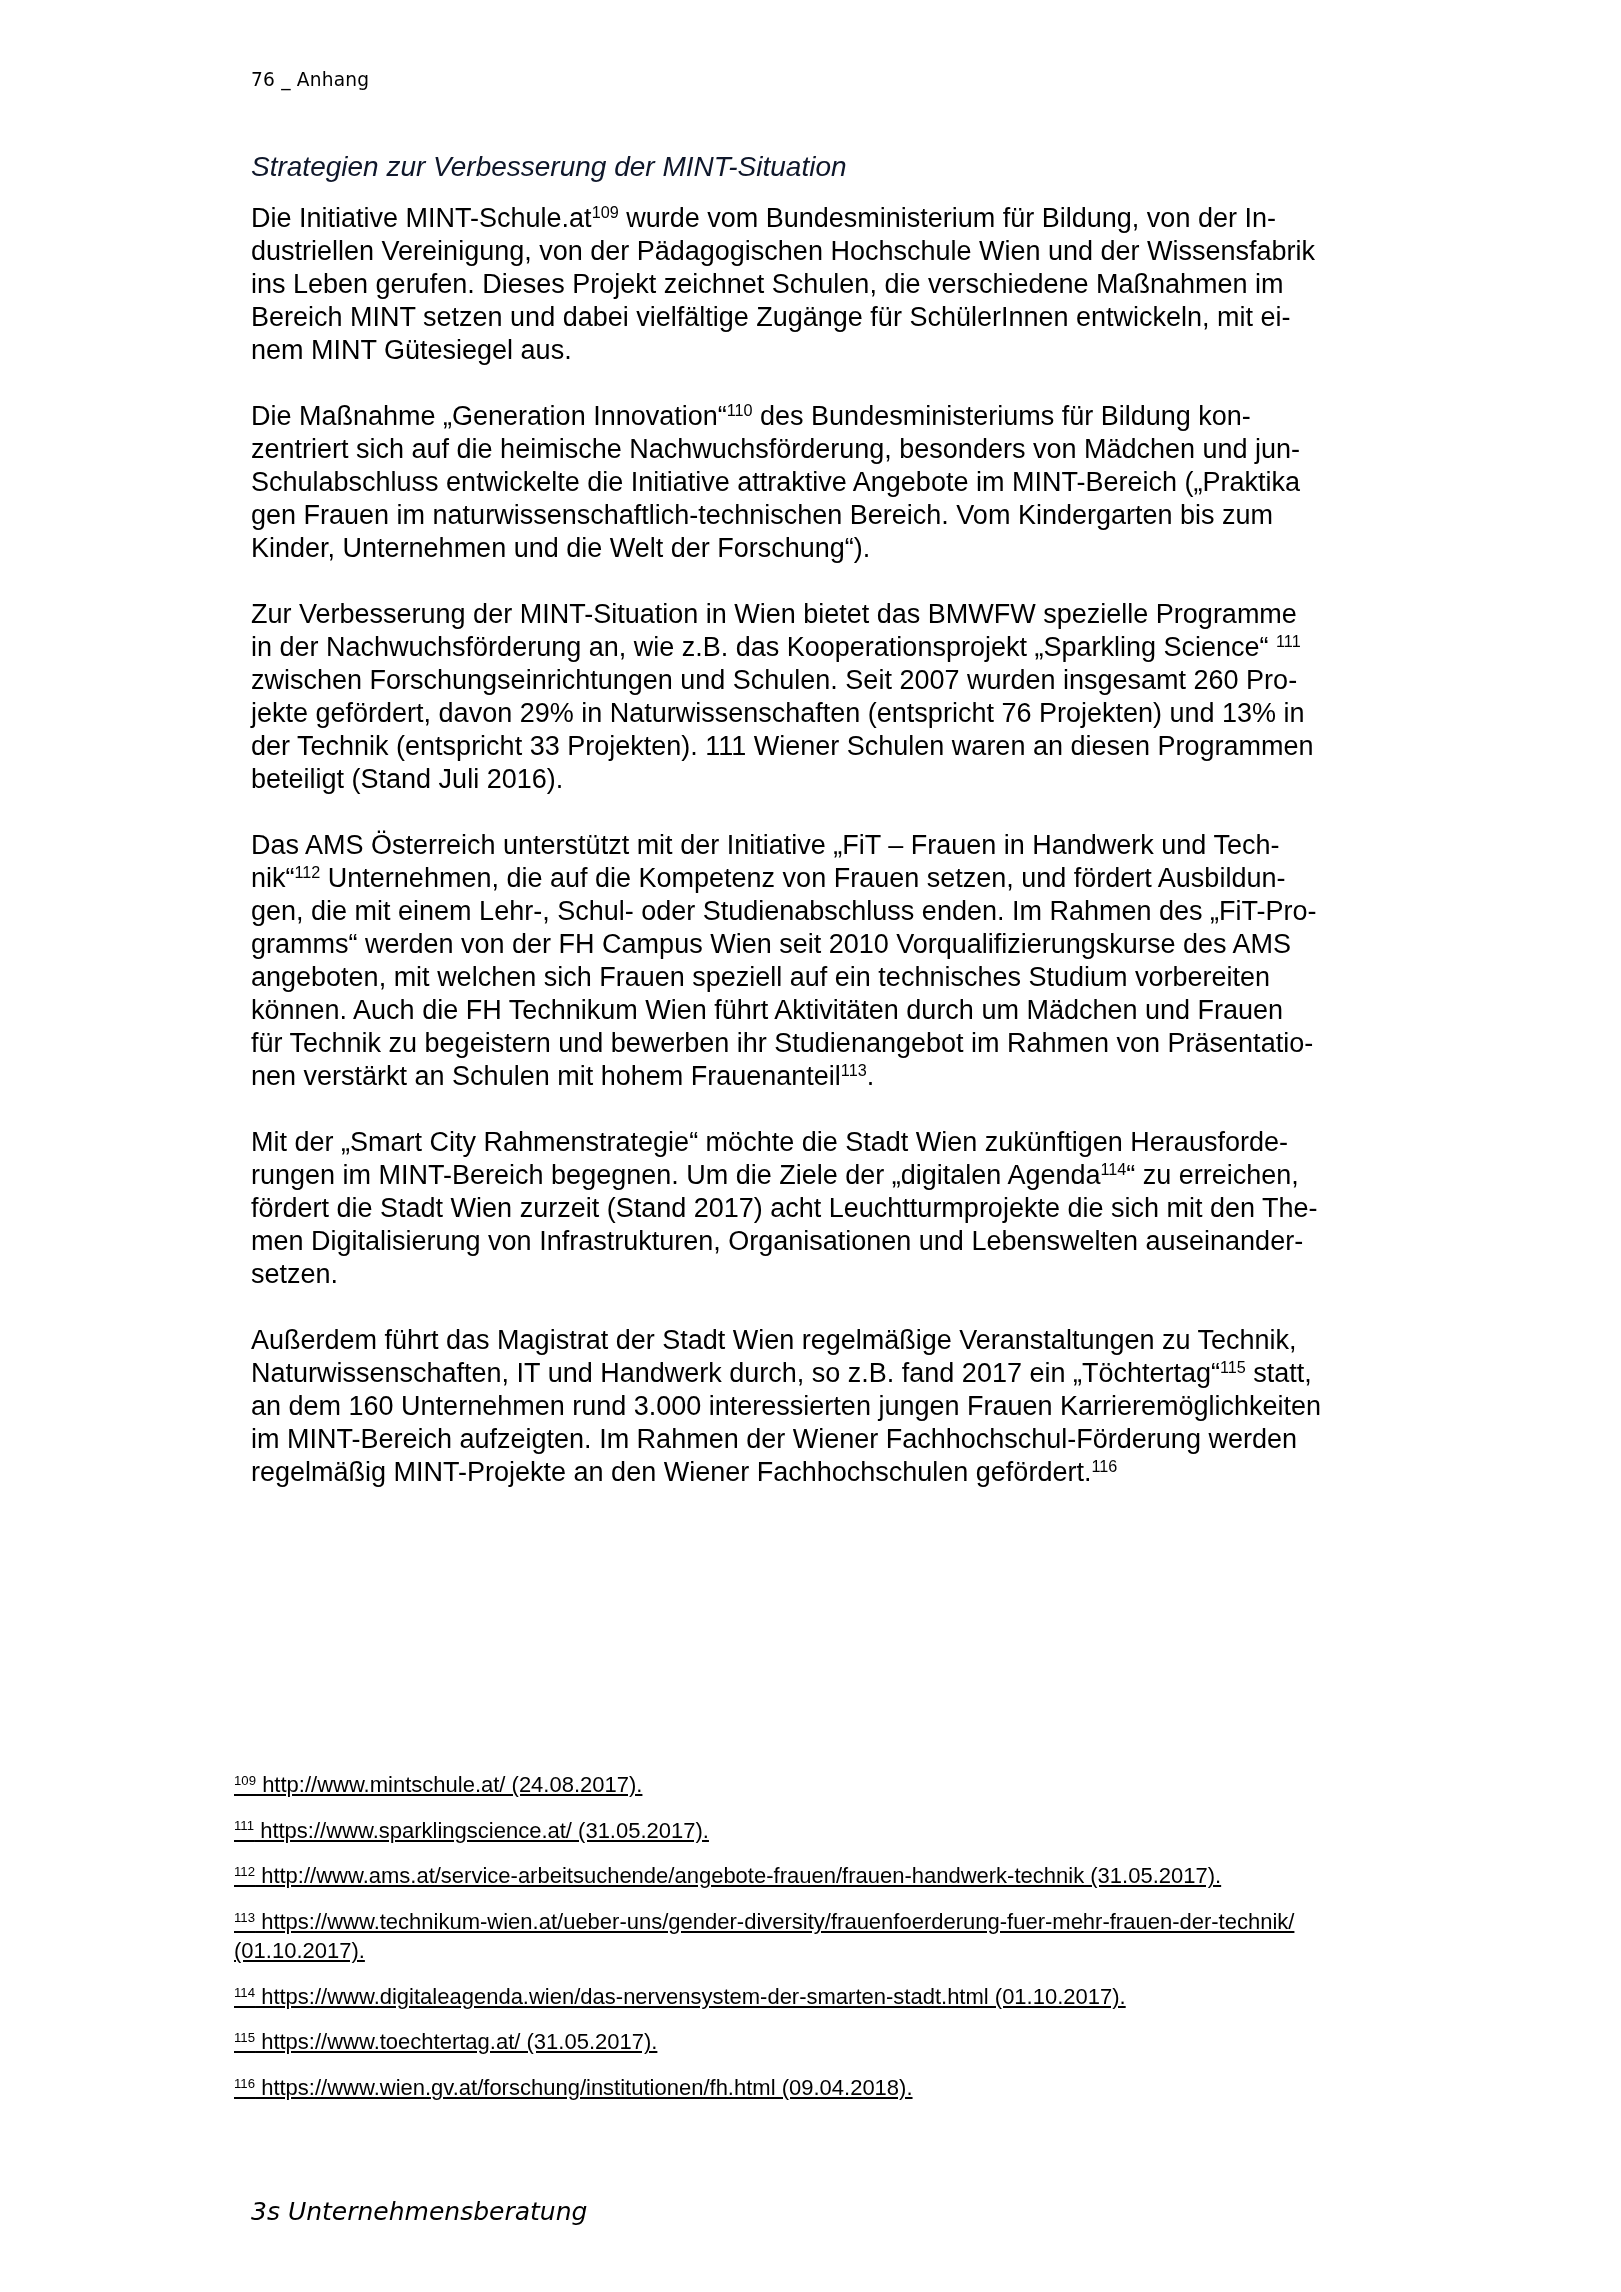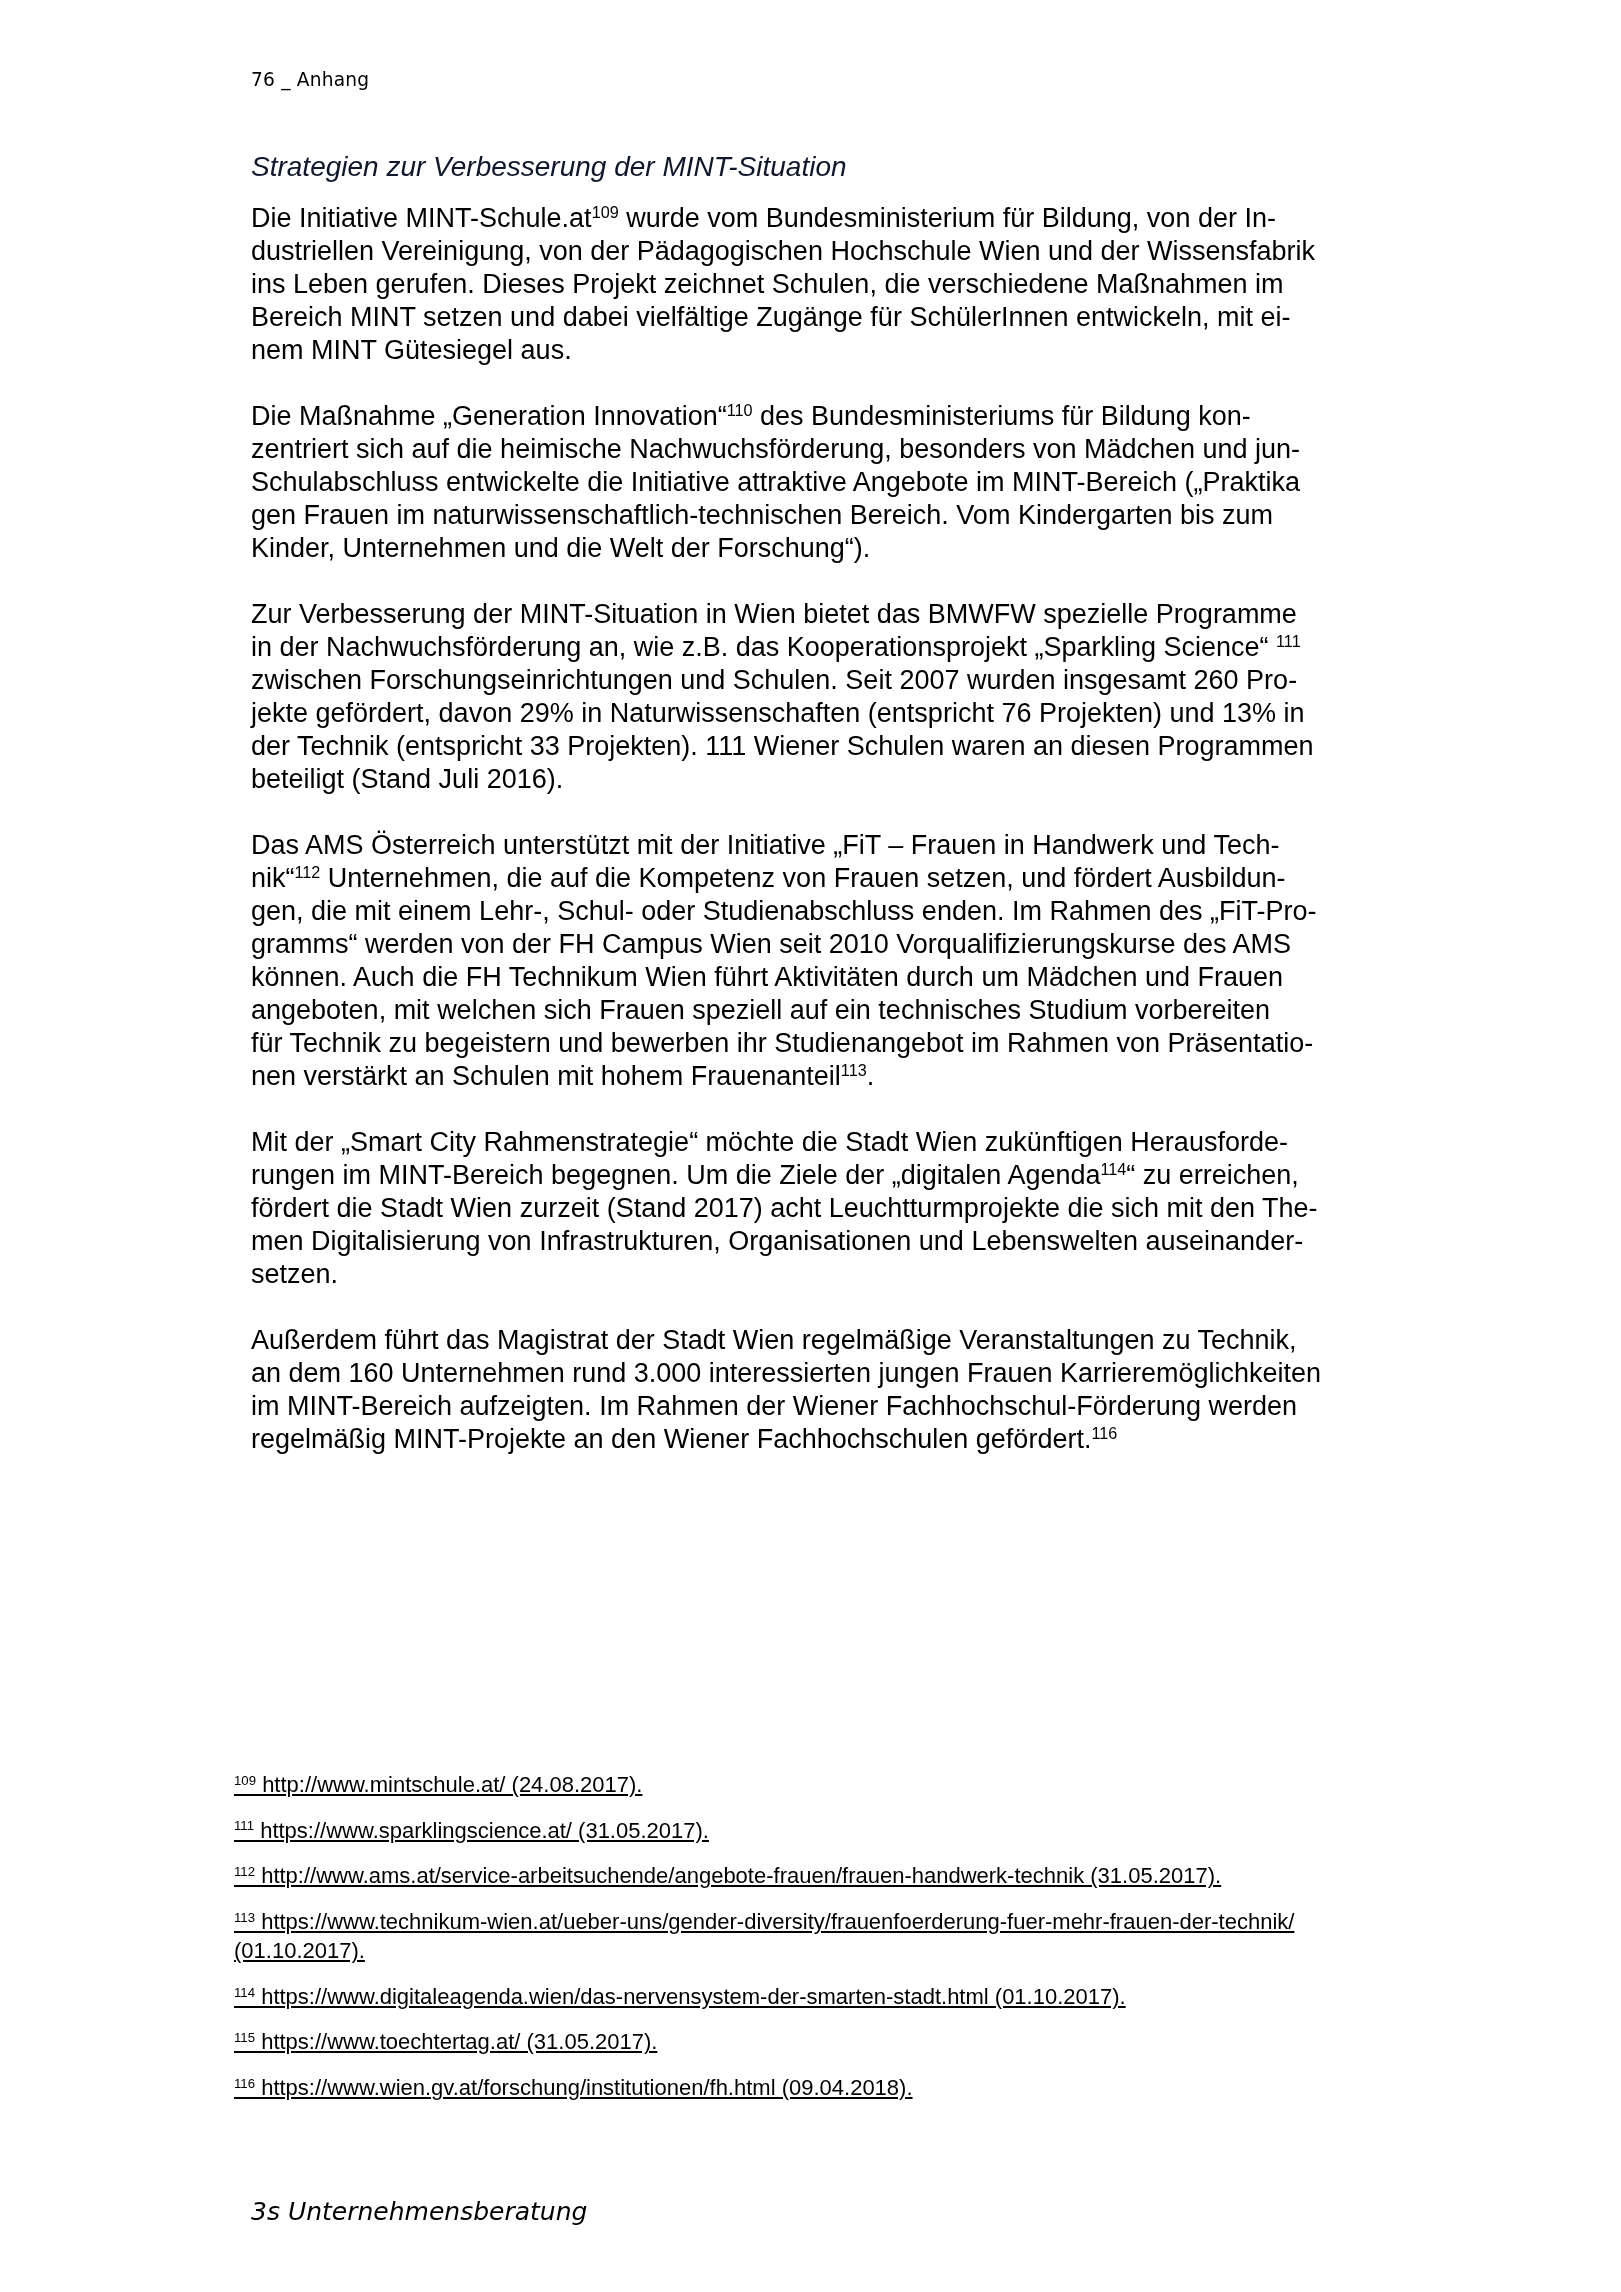--- a/index.html
+++ b/index.html
@@ -102,34 +102,35 @@
         <div class="text-line">zwischen Forschungseinrichtungen und Schulen. Seit 2007 wurden insgesamt 260 Pro-</div>
         <div class="text-line">jekte gefördert, davon 29% in Naturwissenschaften (entspricht 76 Projekten) und 13% in</div>
         <div class="text-line">der Technik (entspricht 33 Projekten). 111 Wiener Schulen waren an diesen Programmen</div>
         <div class="text-line">beteiligt (Stand Juli 2016).</div>
       </div>
       <div class="paragraph">
         <div class="text-line">Das AMS Österreich unterstützt mit der Initiative „FiT – Frauen in Handwerk und Tech-</div>
         <div class="text-line">nik“<sup>112</sup> Unternehmen, die auf die Kompetenz von Frauen setzen, und fördert Ausbildun-</div>
         <div class="text-line">gen, die mit einem Lehr-, Schul- oder Studienabschluss enden. Im Rahmen des „FiT-Pro-</div>
         <div class="text-line">gramms“ werden von der FH Campus Wien seit 2010 Vorqualifizierungskurse des AMS</div>
+        <div class="text-line">angeboten, mit welchen sich Frauen speziell auf ein technisches Studium vorbereiten</div>
         <div class="text-line">können. Auch die FH Technikum Wien führt Aktivitäten durch um Mädchen und Frauen</div>
-        <div class="text-line">angeboten, mit welchen sich Frauen speziell auf ein technisches Studium vorbereiten</div>
         <div class="text-line">für Technik zu begeistern und bewerben ihr Studienangebot im Rahmen von Präsentatio-</div>
         <div class="text-line">nen verstärkt an Schulen mit hohem Frauenanteil<sup>113</sup>.</div>
       </div>
       <div class="paragraph">
         <div class="text-line">Mit der „Smart City Rahmenstrategie“ möchte die Stadt Wien zukünftigen Herausforde-</div>
         <div class="text-line">rungen im MINT-Bereich begegnen. Um die Ziele der „digitalen Agenda<sup>114</sup>“ zu erreichen,</div>
         <div class="text-line">fördert die Stadt Wien zurzeit (Stand 2017) acht Leuchtturmprojekte die sich mit den The-</div>
         <div class="text-line">men Digitalisierung von Infrastrukturen, Organisationen und Lebenswelten auseinander-</div>
         <div class="text-line">setzen.</div>
       </div>
       <div class="paragraph">
         <div class="text-line">Außerdem führt das Magistrat der Stadt Wien regelmäßige Veranstaltungen zu Technik,</div>
+        <div class="text-line">Naturwissenschaften, IT und Handwerk durch, so z.B. fand 2017 ein „Töchtertag“<sup>115</sup> statt,</div>
         <div class="text-line">an dem 160 Unternehmen rund 3.000 interessierten jungen Frauen Karrieremöglichkeiten</div>
         <div class="text-line">im MINT-Bereich aufzeigten. Im Rahmen der Wiener Fachhochschul-Förderung werden</div>
         <div class="text-line">regelmäßig MINT-Projekte an den Wiener Fachhochschulen gefördert.<sup>116</sup></div>
       </div>
     </div>
 
   <div class="footnotes">
       <div class="footnote">
         <div class="fn-line"><sup>109</sup> http://www.mintschule.at/ (24.08.2017).</div>
       </div>

